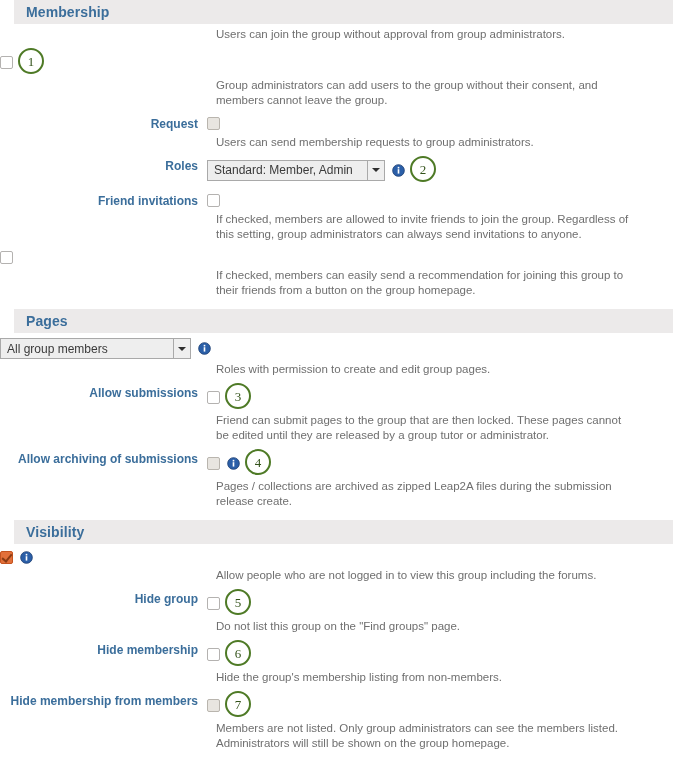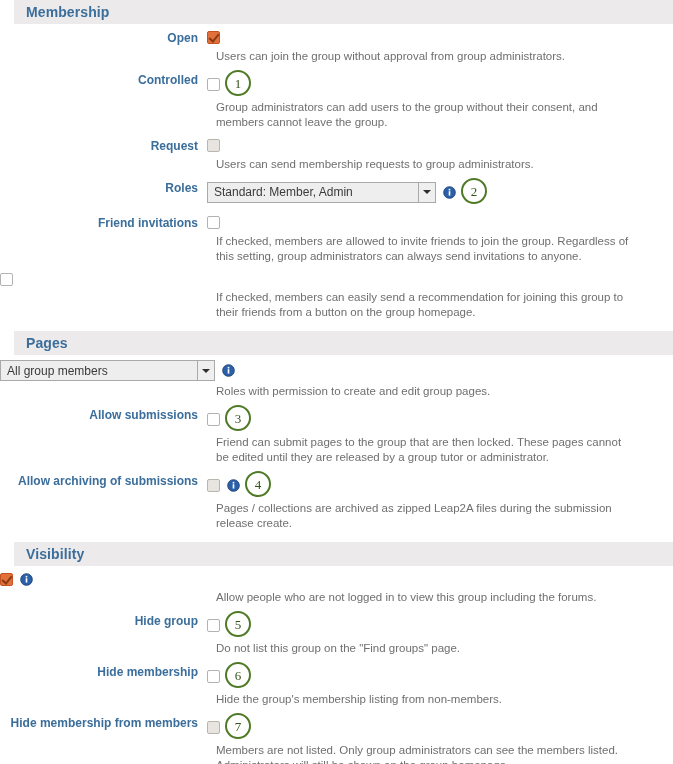--- a/index.html
+++ b/index.html
@@ -145,22 +145,22 @@
     border: 1px solid #a9a9a9;
     background: #eeeeee;
     display: inline-flex;
     align-items: center;
     position: relative;
     font-size: 12px;
     color: #3a3a3a;
     padding-left: 6px;
     flex: 0 0 auto;
   }
-  .select.roles { width: 229px; gap: 14px; }
-  .select.pages { width: 215px; }
+  .select.roles { width: 178px; gap: 14px; }
+  .select.pages { width: 191px; }
   .select .sel-text {
     flex: 1;
     white-space: nowrap;
     overflow: hidden;
   }
   .select .sel-arrow {
     width: 16px;
     height: 19px;
     border-left: 1px solid #a9a9a9;
     background: #efefef;
@@ -181,29 +181,22 @@
   .spacer-sm { height: 4px; }
   .spacer-md { height: 9px; }
 </style>
 </head>
 <body>
 
 <div class="page">
   <div id="root">
       <div class="section">
         <div class="section-header">Membership</div>
-        <div class="field">
-          <div class="label-col">Open</div>
-          <div class="control-col">
-            <span class="cb checked"></span>
-          </div>
-        </div>
         <div class="desc">Users can join the group without approval from group administrators.</div>
         <div class="field">
-          <div class="label-col">Controlled</div>
           <div class="control-col">
             <span class="cb unchecked"></span>
             <span class="callout">1</span>
           </div>
         </div>
         <div class="desc">Group administrators can add users to the group without their consent, and members cannot leave the group.</div>
         <div class="field">
           <div class="label-col">Request</div>
           <div class="control-col">
             <span class="cb disabled"></span>

